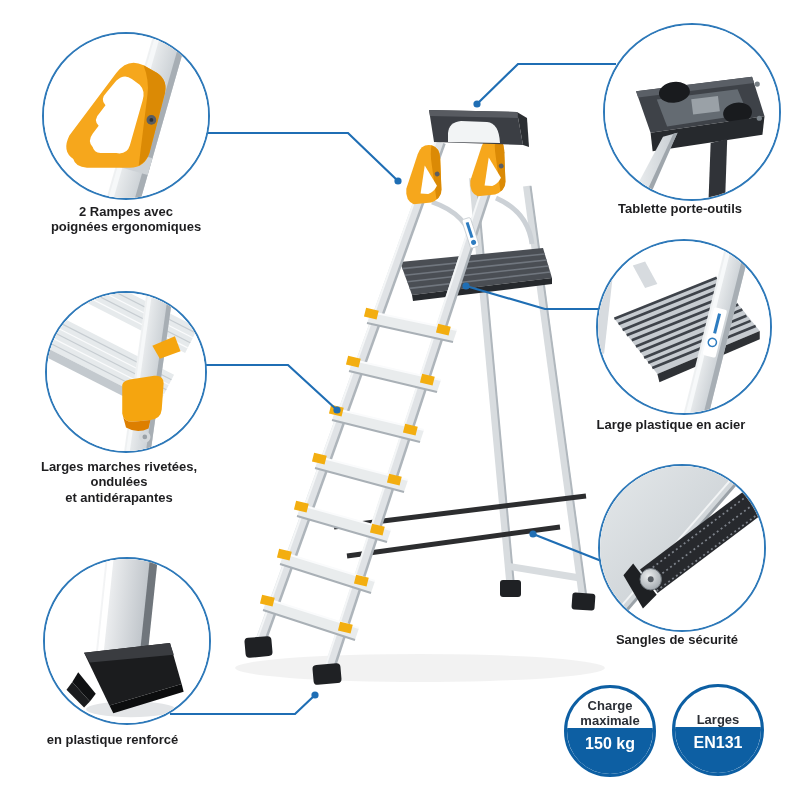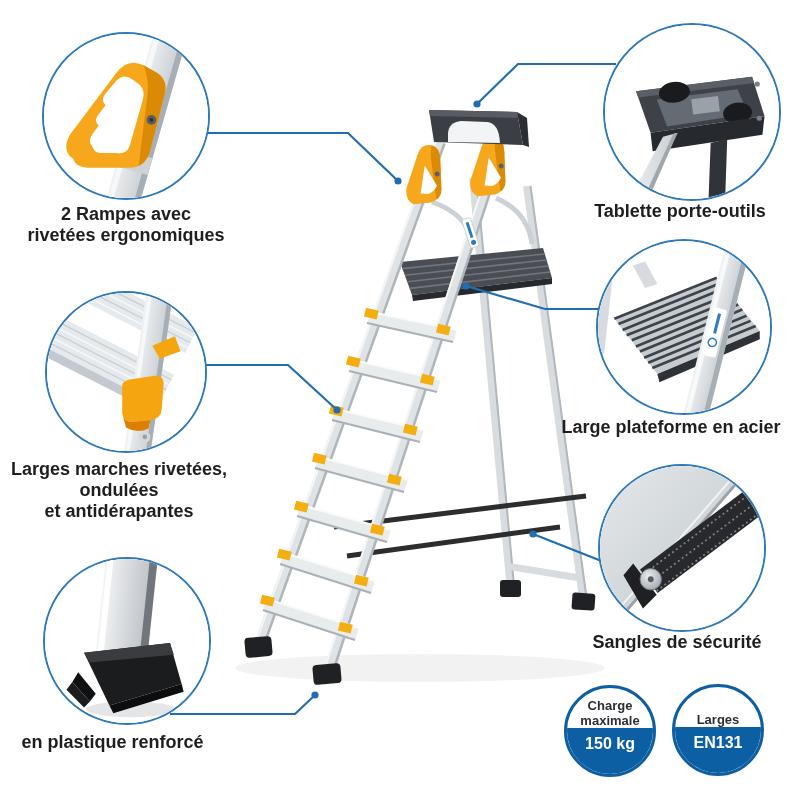--- a/index.html
+++ b/index.html
@@ -10,21 +10,21 @@
   }
   .scene-svg{position:absolute;left:0;top:0;}
   .photo{
     position:absolute;border-radius:50%;
     border:2px solid #2e79b9;
     overflow:hidden;background:#fff;box-sizing:border-box;
   }
   .photo svg{display:block;width:100%;height:100%;}
   .callout-label{
     position:absolute;text-align:center;
-    font-weight:700;font-size:18px;line-height:1.18;color:#1e1e20;
+    font-weight:700;font-size:13px;line-height:1.18;color:#1e1e20;
   }
   .badge{
     position:absolute;width:92px;height:92px;border-radius:50%;
     background:#fff;border:3px solid #0d5fa3;overflow:hidden;box-sizing:border-box;
   }
   .badge .badge-top{
     position:absolute;top:0;left:0;right:0;height:46%;
     display:flex;flex-direction:column;align-items:center;justify-content:flex-end;
     font-size:13px;font-weight:700;color:#2b2f36;line-height:1.08;
   }
@@ -338,35 +338,35 @@
       <line x1="52" y1="119" x2="172" y2="28"></line>
       <line x1="58" y1="128" x2="178" y2="37"></line>
     </g>
     <circle cx="52" cy="116" r="11" fill="url(#rivet)" stroke="#6e747a" stroke-width="1"></circle>
     <circle cx="52" cy="116" r="3" fill="#585d63"></circle>
   </svg>
 </div>
 
 <div class="callout-label" style="left:8px;top:204px;width:236px;">
   <div>2  Rampes avec</div>
-  <div>rivetées ergonomiques</div>
+  <div>poignées ergonomiques</div>
 </div>
 
 <div class="callout-label" style="left:555px;top:201px;width:250px;">
   <div>Tablette porte-outils</div>
 </div>
 
 <div class="callout-label" style="left:4px;top:459px;width:230px;">
   <div>Larges marches rivetées,</div>
   <div>ondulées</div>
   <div>et antidérapantes</div>
 </div>
 
 <div class="callout-label" style="left:545px;top:417px;width:252px;">
-  <div>Large plateforme en acier</div>
+  <div>Large plastique en acier</div>
 </div>
 
 <div class="callout-label" style="left:0px;top:732px;width:225px;">
   <div>en plastique renforcé</div>
 </div>
 
 <div class="callout-label" style="left:552px;top:632px;width:250px;">
   <div>Sangles de sécurité</div>
 </div>
 

